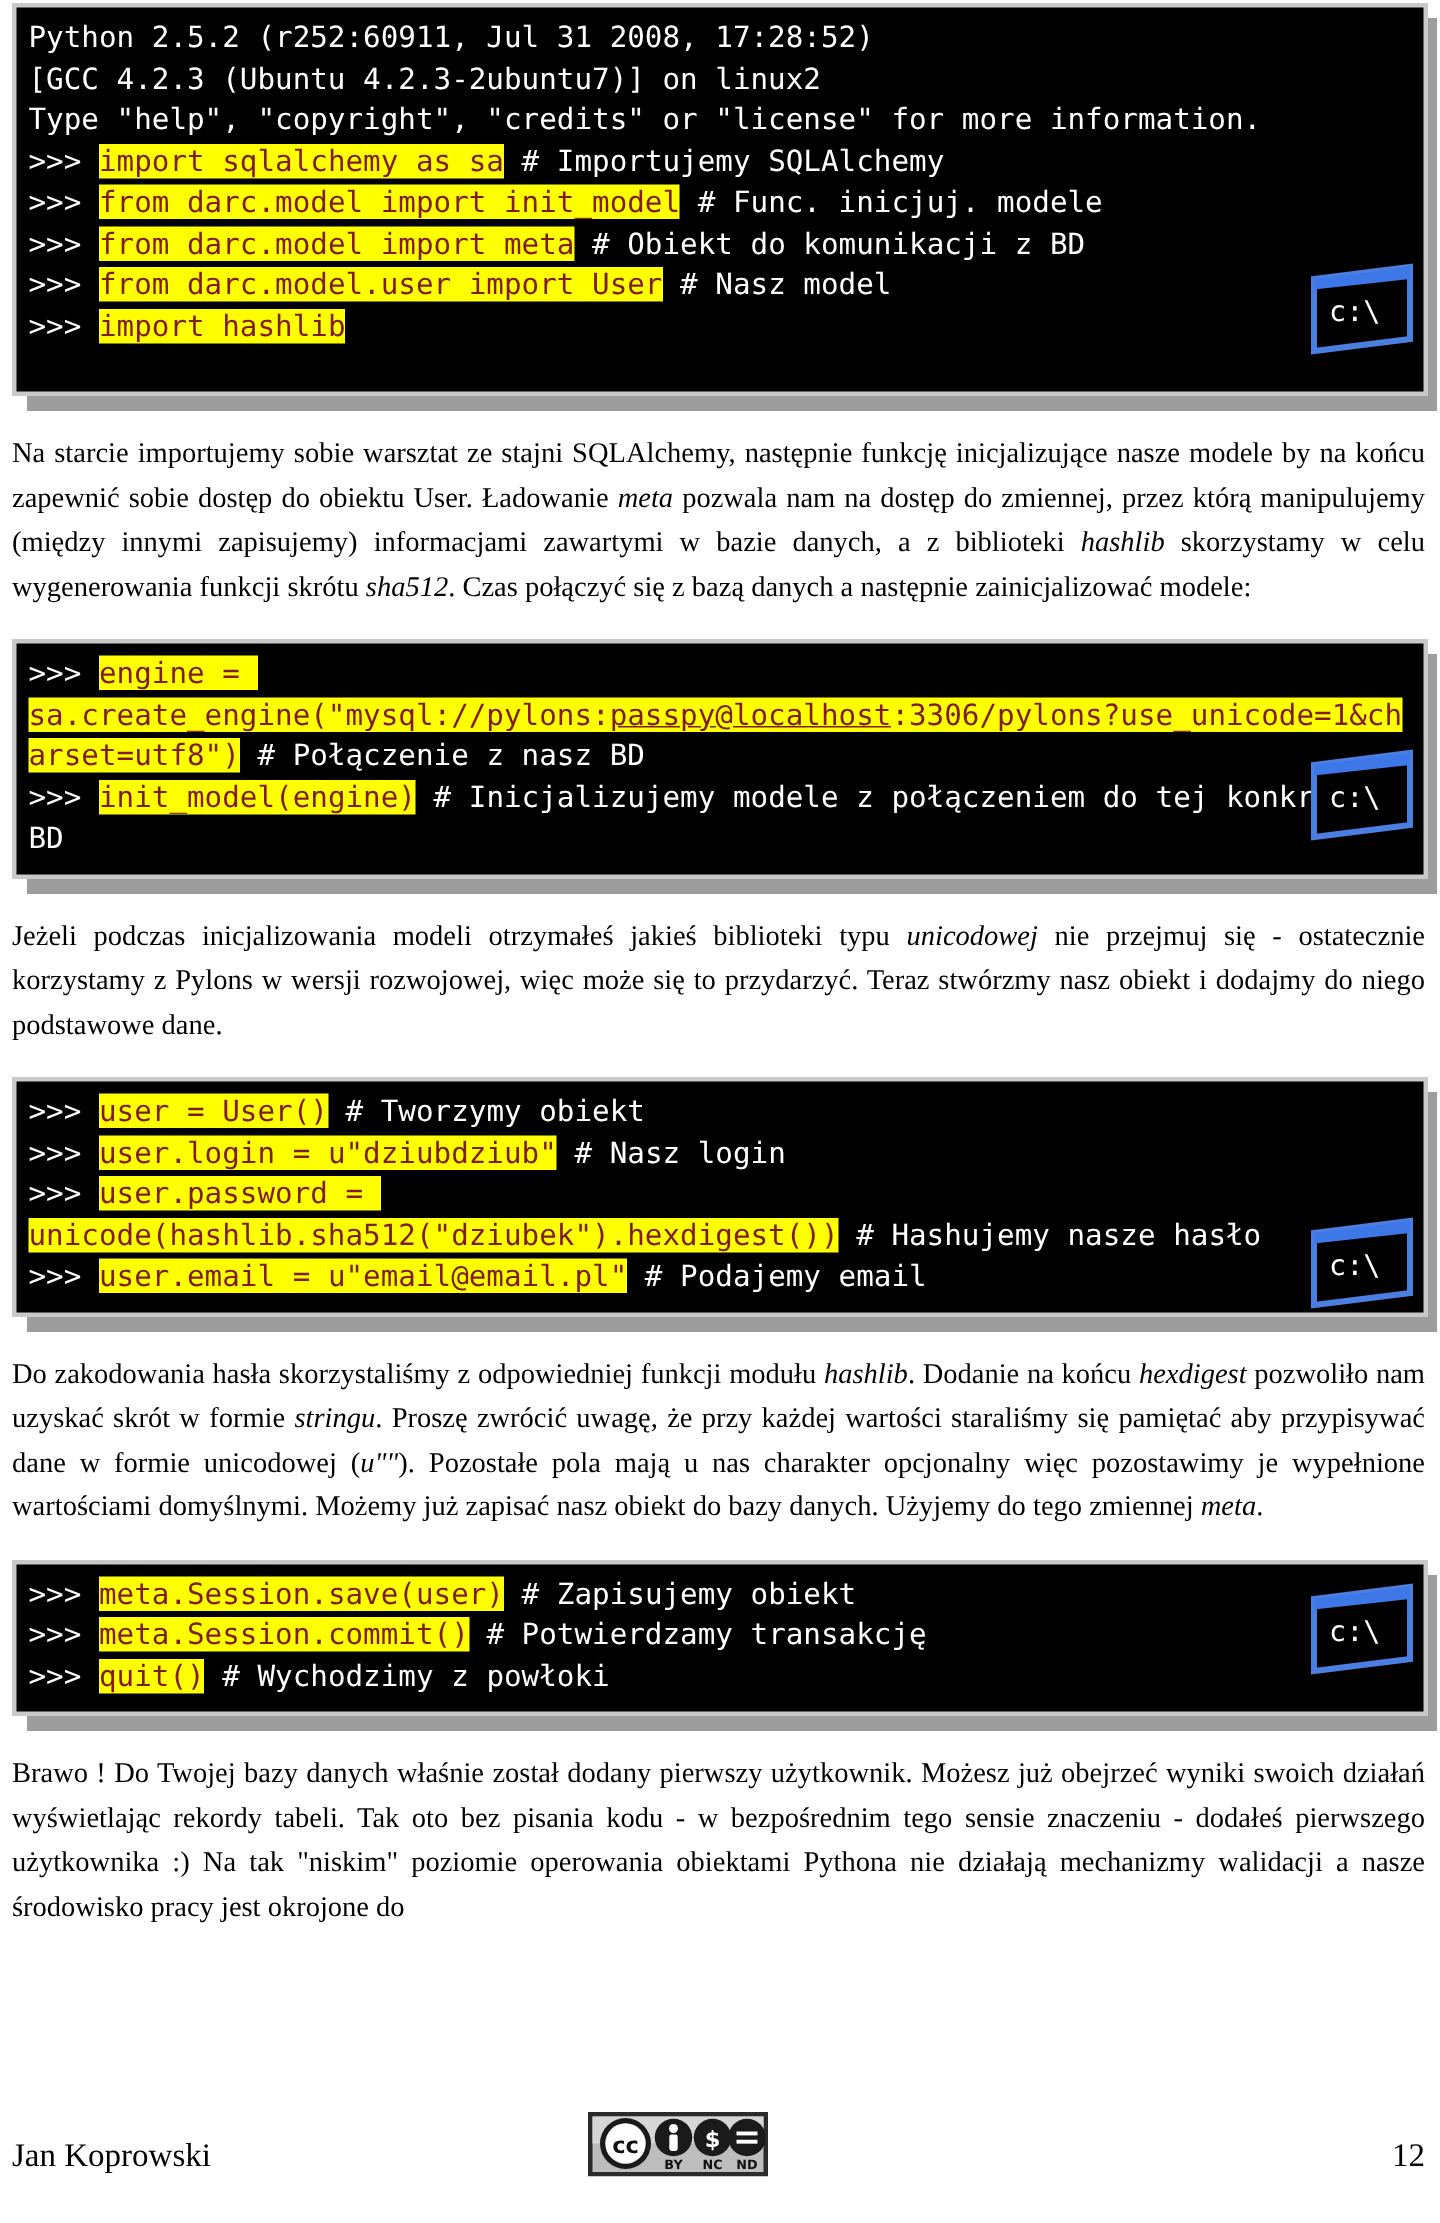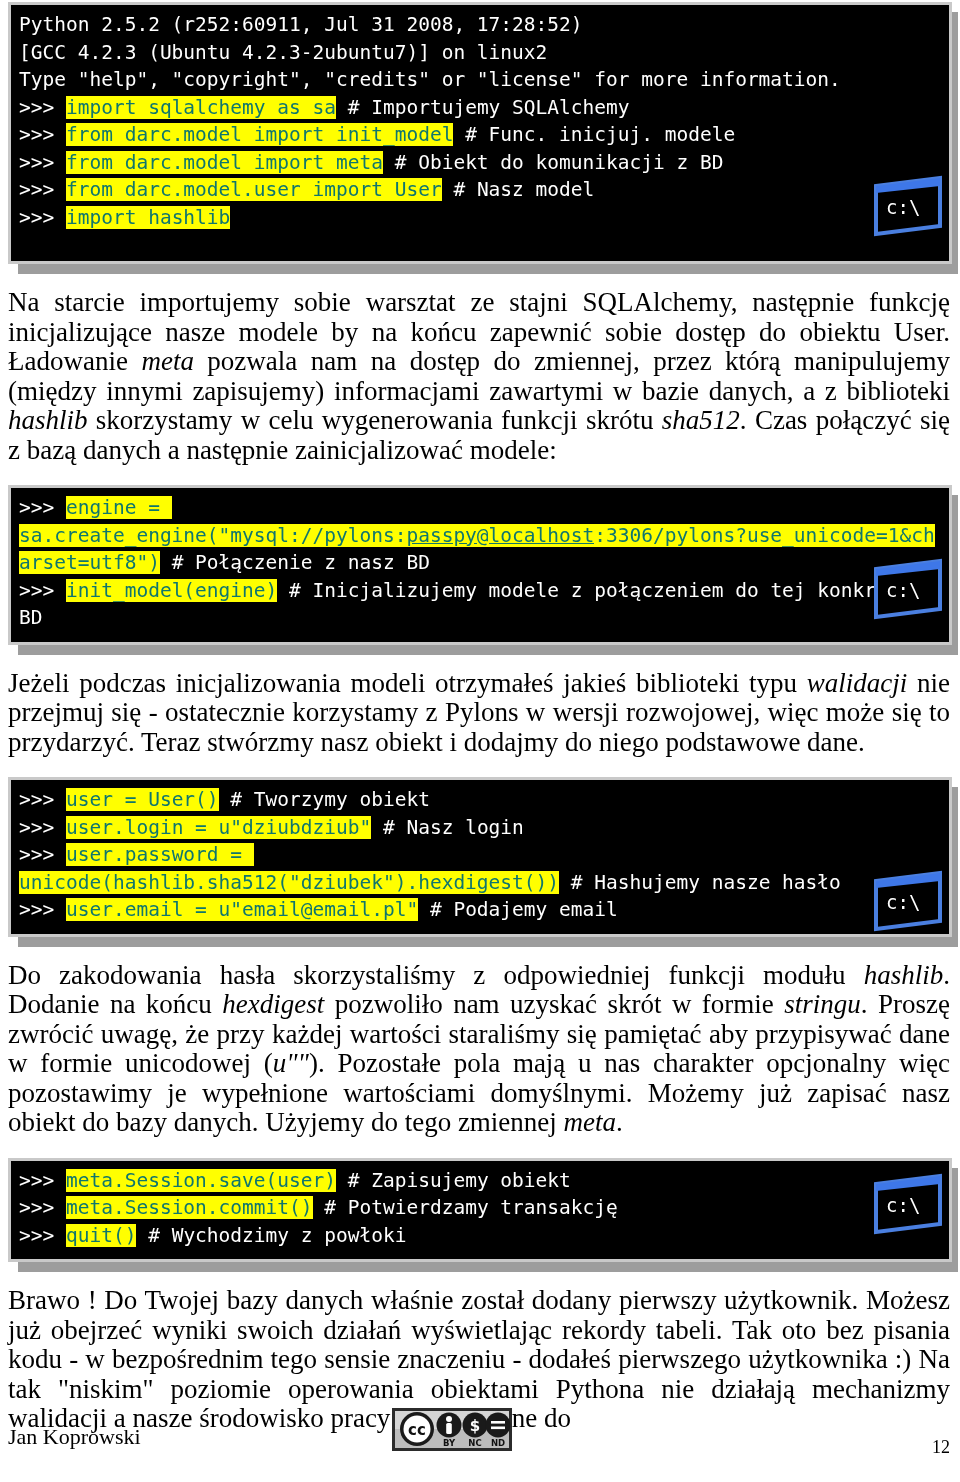--- a/index.html
+++ b/index.html
@@ -50,39 +50,39 @@
     font-size: 19.5px;
     line-height: 27.5px;
     color: #ffffff;
     letter-spacing: 0px;
     white-space: pre-wrap;
     overflow: hidden;
   }
   .term .line { white-space: pre-wrap; word-break: break-all; }
   .hl {
     background: #ffff00;
-    color: #0f766e;
+    color: #7f1d1d;
   }
   .prompt { color: #ffffff; }
 
   
   .cmd-icon {
     position: absolute;
     right: 10px;
     z-index: 3;
     width: 76px;
     height: 64px;
     pointer-events: none;
   }
 
   
   p.para {
     margin: 0;
     padding: 0 10px 0 8px;
-    font-size: 27px;
+    font-size: 19px;
     line-height: 29.5px;
     text-align: justify;
     text-justify: inter-word;
     font-family: "Liberation Serif", "DejaVu Serif", serif;
   }
   p.para i, p.para em { font-style: italic; }
 
   .gap-before-term { height: 20px; }
   .gap-after-term  { height: 24px; }
 
@@ -98,23 +98,22 @@
     position: absolute;
     left: 8px;
     top: 22px;
     font-size: 22px;
     font-family: "Liberation Serif", "DejaVu Serif", serif;
   }
   .footer-pageno {
     position: absolute;
     right: 10px;
     top: 22px;
-    font-size: 18px;
-    font-family: "Liberation Serif", "DejaVu Serif", serif;
-    margin-top: 13px;
+    font-size: 22px;
+    font-family: "Liberation Serif", "DejaVu Serif", serif;
   }
   .cc-badge {
     position: absolute;
     left: 392px;
     top: 6px;
     width: 120px;
     height: 43px;
   }
 </style>
 </head>
@@ -143,21 +142,21 @@
     <div class="term"><div class="line"><span class="prompt">&gt;&gt;&gt; </span><span class="hl">engine = </span></div><div class="line"><span class="hl">sa.create_engine("mysql://pylons:</span><span class="hl" style="text-decoration: underline;">passpy@localhost</span><span class="hl">:3306/pylons?use_unicode=1&amp;charset=utf8")</span><span> # Połączenie z nasz BD</span></div><div class="line"><span class="prompt">&gt;&gt;&gt; </span><span class="hl">init_model(engine)</span><span> # Inicjalizujemy modele z połączeniem do tej konkretnej BD</span></div></div>
     <svg class="cmd-icon" style="top:72px;" viewBox="0 0 76 64">
       <polygon points="10,12 74,4 74,52 10,60" fill="#000000" stroke="#4a7fe0" stroke-width="4"></polygon>
       <polygon points="10,12 74,4 74,12 10,19" fill="#3e77e8"></polygon>
       <text x="20" y="40" font-family="DejaVu Sans Mono, monospace" font-size="19" fill="#ffffff">c:\</text>
     </svg>
   </div>
 
   <div class="gap-after-term"></div>
 
-  <p class="para"><span>Jeżeli podczas inicjalizowania modeli otrzymałeś jakieś biblioteki typu </span><i>walidacji</i><span> nie przejmuj się - ostatecznie korzystamy z Pylons w wersji rozwojowej, więc może się to przydarzyć. Teraz stwórzmy nasz obiekt i dodajmy do niego podstawowe dane.</span></p>
+  <p class="para"><span>Jeżeli podczas inicjalizowania modeli otrzymałeś jakieś biblioteki typu </span><i>unicodowej</i><span> nie przejmuj się - ostatecznie korzystamy z Pylons w wersji rozwojowej, więc może się to przydarzyć. Teraz stwórzmy nasz obiekt i dodajmy do niego podstawowe dane.</span></p>
 
   <div class="gap-before-term"></div>
 
   <div class="term-wrap">
     <div class="term-shadow"></div>
     <div class="term"><div class="line"><span class="prompt">&gt;&gt;&gt; </span><span class="hl">user = User()</span><span> # Tworzymy obiekt</span></div><div class="line"><span class="prompt">&gt;&gt;&gt; </span><span class="hl">user.login = u"dziubdziub"</span><span> # Nasz login</span></div><div class="line"><span class="prompt">&gt;&gt;&gt; </span><span class="hl">user.password = </span></div><div class="line"><span class="hl">unicode(hashlib.sha512("dziubek").hexdigest())</span><span> # Hashujemy nasze hasło</span></div><div class="line"><span class="prompt">&gt;&gt;&gt; </span><span class="hl">user.email = u"email@email.pl"</span><span> # Podajemy email</span></div></div>
     <svg class="cmd-icon" style="top:92px;" viewBox="0 0 76 64">
       <polygon points="10,12 74,4 74,52 10,60" fill="#000000" stroke="#4a7fe0" stroke-width="4"></polygon>
       <polygon points="10,12 74,4 74,12 10,19" fill="#3e77e8"></polygon>
       <text x="20" y="40" font-family="DejaVu Sans Mono, monospace" font-size="19" fill="#ffffff">c:\</text>

